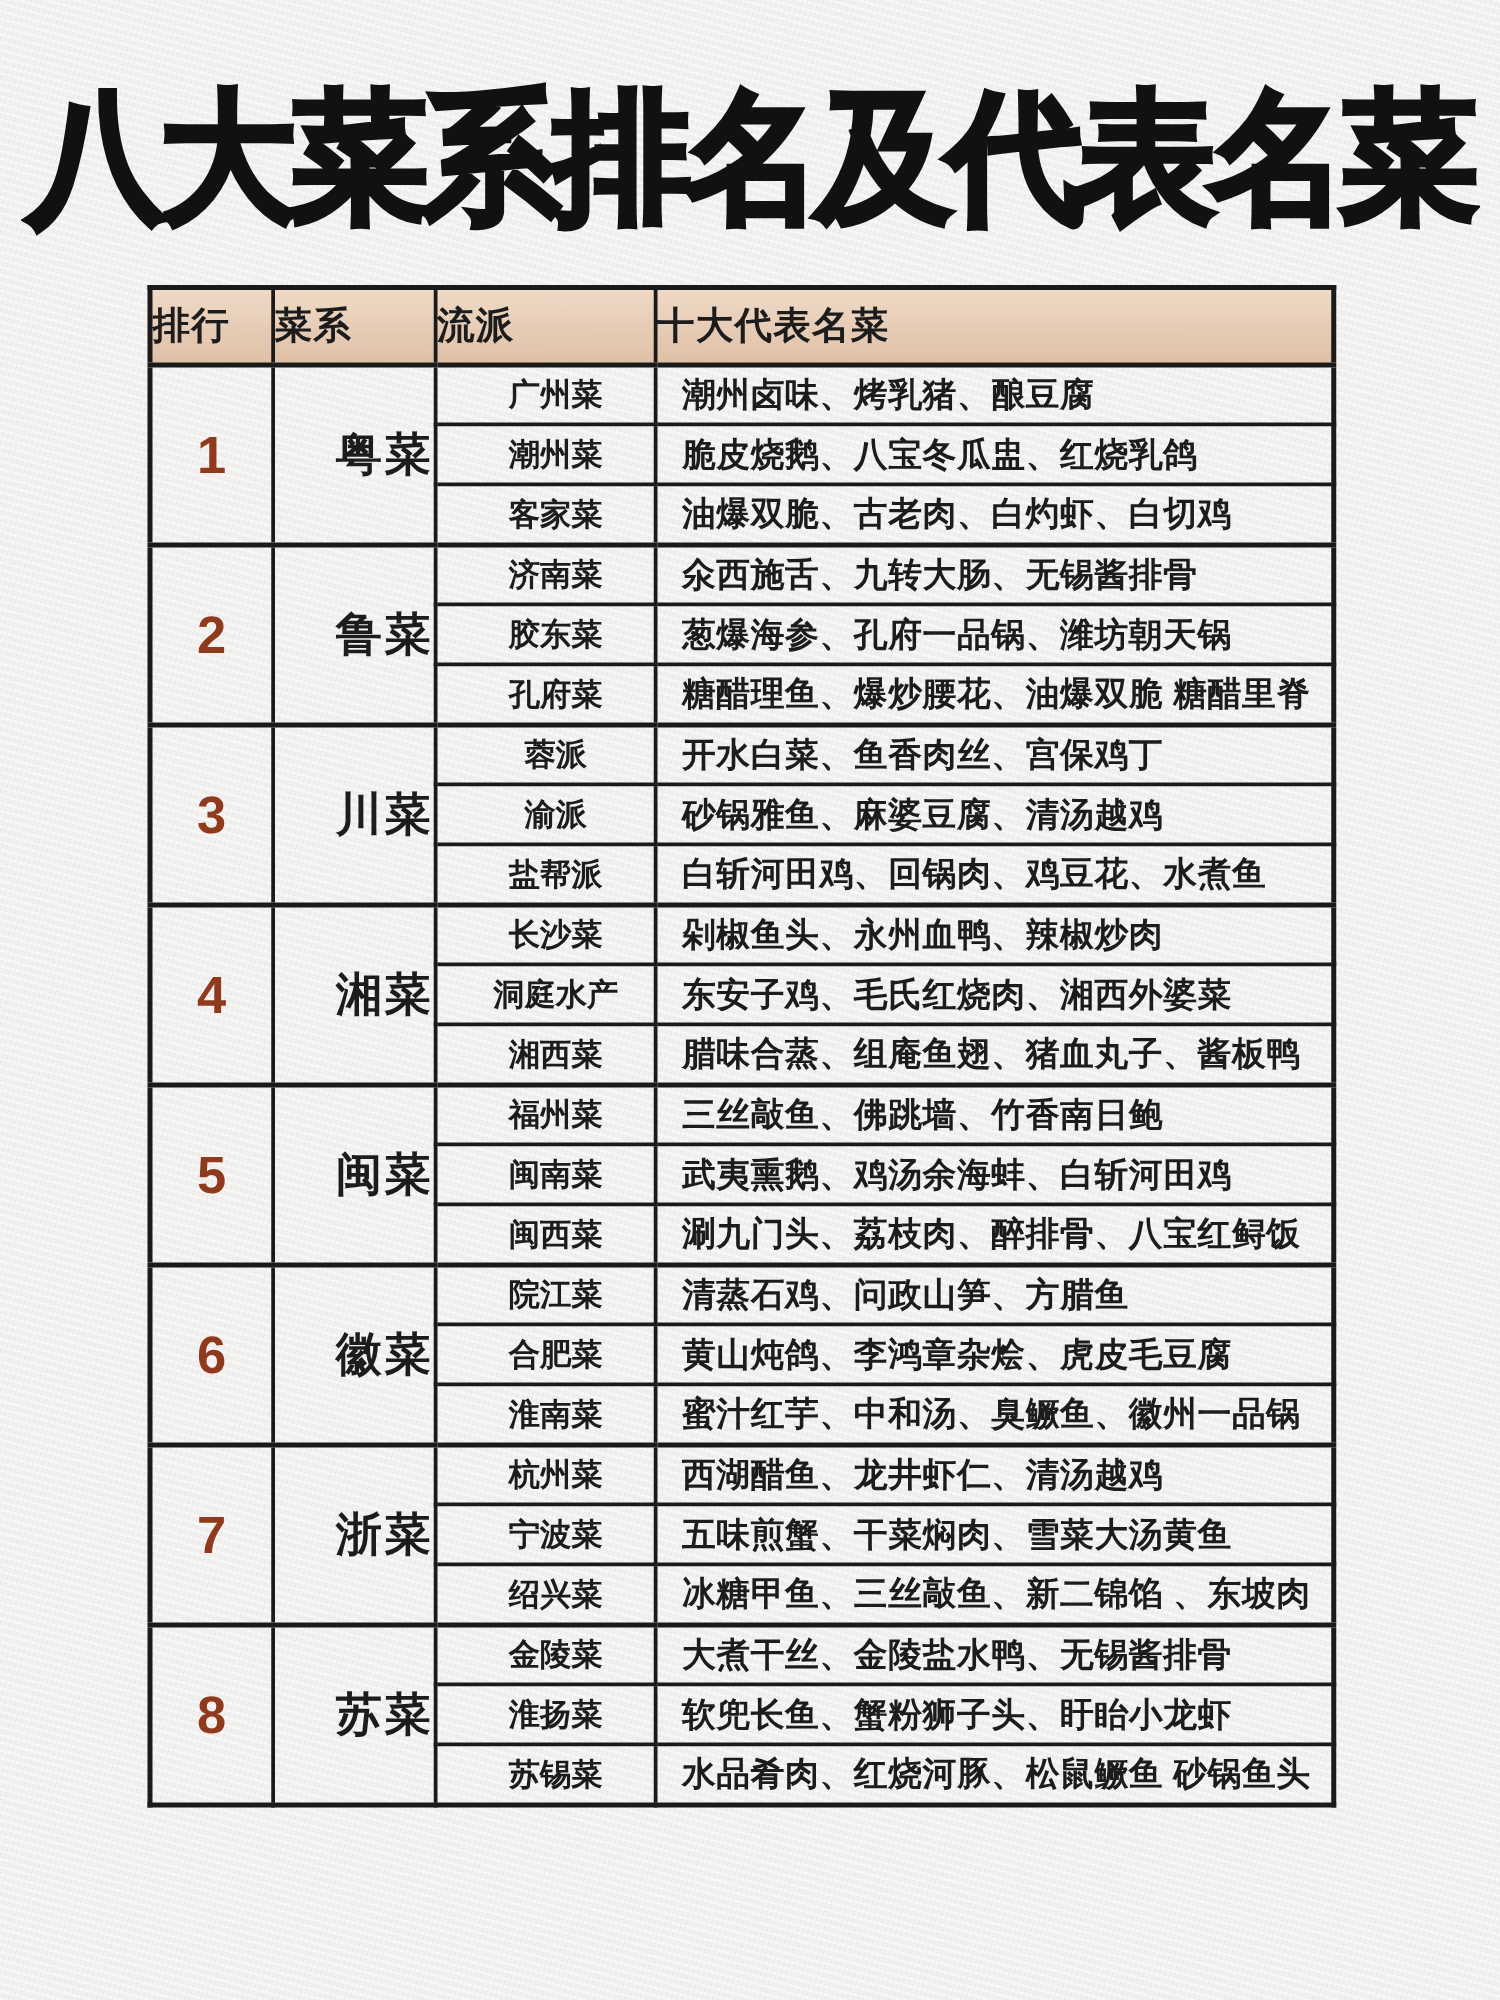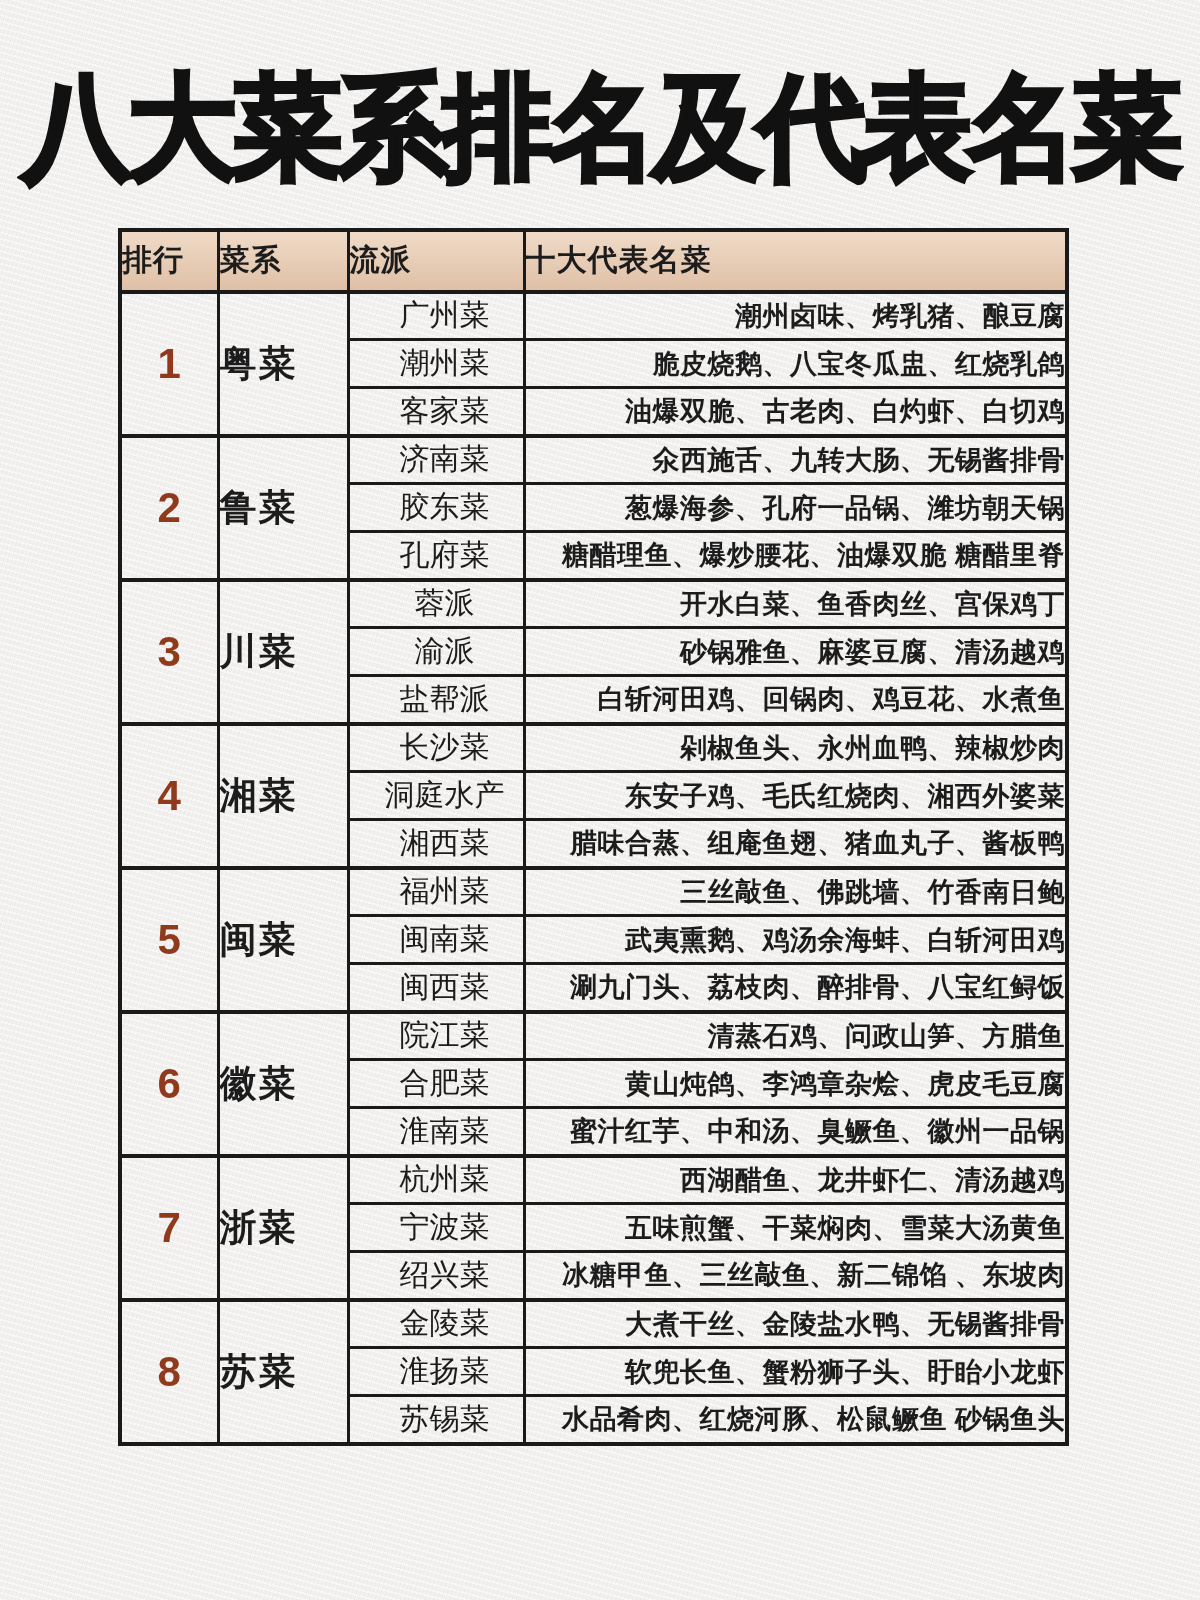--- a/index.html
+++ b/index.html
@@ -55,33 +55,33 @@
     letter-spacing:1px;
   }
   td{height:48px;}
   td.rank{
     text-align:center;
     font-size:42px;
     font-weight:800;
     color:var(--rank,#8f3a1d);
   }
   td.cuisine{
-    text-align:left;
+    text-align:right;
     font-size:37px;
     font-weight:700;
     letter-spacing:2px;
   }
   td.school{
     text-align:center;
-    font-size:30px;
-    font-weight:400;
+    font-size:25px;
+    font-weight:700;
     padding-left:17px;
   }
   td.dishes{
-    text-align:right;
+    text-align:left;
     padding-left:20px;
     font-size:27px;
     font-weight:600;
     letter-spacing:0.5px;
     white-space:nowrap;
   }
   tr.sub td{border-top-width:2px;}
   tr.group-first td{border-top-width:4px;}
 </style>
 </head>

